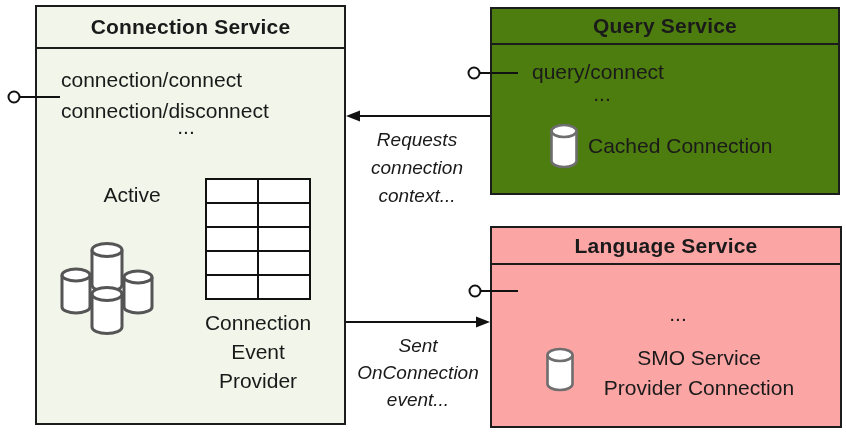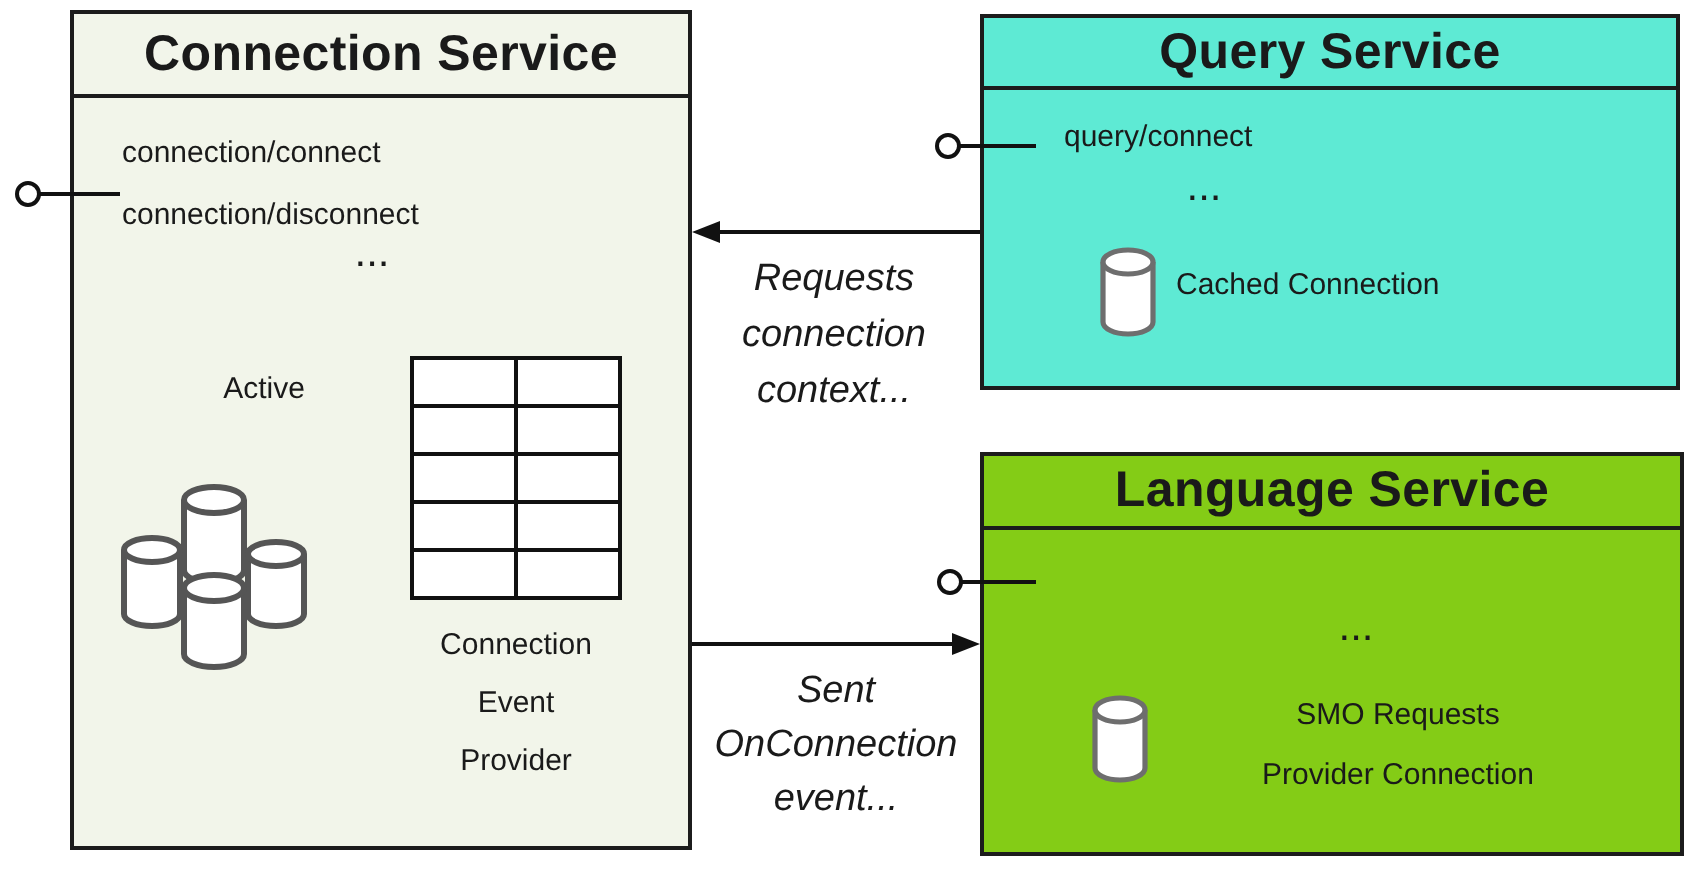--- a/index.html
+++ b/index.html
@@ -4,23 +4,23 @@
 <style>
   html,body { margin:0; padding:0; background:#ffffff; }
   .canvas {
     position:relative; width:846px; height:436px; background:#ffffff;
     font-family:"Liberation Sans", sans-serif; color:#1a1a1a; overflow:hidden;
   }
   .svc { position:absolute; box-sizing:border-box; border:2px solid #1c1c1c; }
   .svc-title {
     box-sizing:border-box; border-bottom:2px solid #1c1c1c;
     display:flex; align-items:center; justify-content:center;
-    font-weight:bold; font-size:25px; letter-spacing:0.2px;
+    font-weight:bold; font-size:21px; letter-spacing:0.2px;
   }
-  .txt { position:absolute; font-size:15px; white-space:nowrap; }
+  .txt { position:absolute; font-size:21px; white-space:nowrap; }
   .txt-center { text-align:center; white-space:normal; }
   .dots { position:absolute; font-size:21px; text-align:center; line-height:14px; }
   .arrow-label {
     position:absolute; font-style:italic; font-size:19px; line-height:28px;
     text-align:center; white-space:nowrap;
   }
   .overlay { position:absolute; left:0; top:0; width:846px; height:436px; pointer-events:none; }
   .icon-svg { position:absolute; }
   .cb-table {
     position:absolute; left:205px; top:178px; width:106px; height:122px;
@@ -71,49 +71,49 @@
     <div class="cb-cell"></div>
     <div class="cb-cell"></div>
   </div>
 
   <div class="txt txt-center" style="left:183px; top:308px; width:150px; line-height:29px;">
     <span>Connection</span><br>
     <span>Event</span><br>
     <span>Provider</span>
   </div>
 
-  <div class="svc" style="left:490px; top:7px; width:350px; height:188px; background:#5eead4;">
+  <div class="svc" style="left:490px; top:7px; width:350px; height:188px; background:#4d7c0f;">
     <div class="svc-title" style="height:36px;">Query Service</div>
   </div>
 
   <div class="txt" style="left:532px; top:60px;">query/connect</div>
   <div class="dots" style="left:532px; top:87px; width:140px;">...</div>
 
   <svg class="icon-svg" style="left:549px; top:123px;" width="30" height="47" viewBox="0 0 30 47">
     <g stroke="#6e6e6e" stroke-width="2.6" fill="#ffffff">
       <path d="M2.5 8 L2.5 38 A12.5 6 0 0 0 27.5 38 L27.5 8"></path>
       <ellipse cx="15" cy="8" rx="12.5" ry="6"></ellipse>
     </g>
   </svg>
   <div class="txt" style="left:588px; top:134px;">Cached Connection</div>
 
-  <div class="svc" style="left:490px; top:226px; width:352px; height:202px; background:#84cc16;">
+  <div class="svc" style="left:490px; top:226px; width:352px; height:202px; background:#fca5a5;">
     <div class="svc-title" style="height:37px;">Language Service</div>
   </div>
 
   <div class="dots" style="left:530px; top:307px; width:296px;">...</div>
 
   <svg class="icon-svg" style="left:545px; top:347px;" width="30" height="46" viewBox="0 0 30 46">
     <g stroke="#6e6e6e" stroke-width="2.6" fill="#ffffff">
       <path d="M2.5 8 L2.5 37 A12.5 6 0 0 0 27.5 37 L27.5 8"></path>
       <ellipse cx="15" cy="8" rx="12.5" ry="6"></ellipse>
     </g>
   </svg>
   <div class="txt txt-center" style="left:560px; top:343px; width:278px; line-height:30px;">
-    <span>SMO Requests</span><br>
+    <span>SMO Service</span><br>
     <span>Provider Connection</span>
   </div>
 
   <div class="arrow-label" style="left:347px; top:126px; width:140px;">
     <span>Requests</span><br>
     <span>connection</span><br>
     <span>context...</span>
   </div>
   <div class="arrow-label" style="left:348px; top:332px; width:140px; line-height:27px;">
     <span>Sent</span><br>

